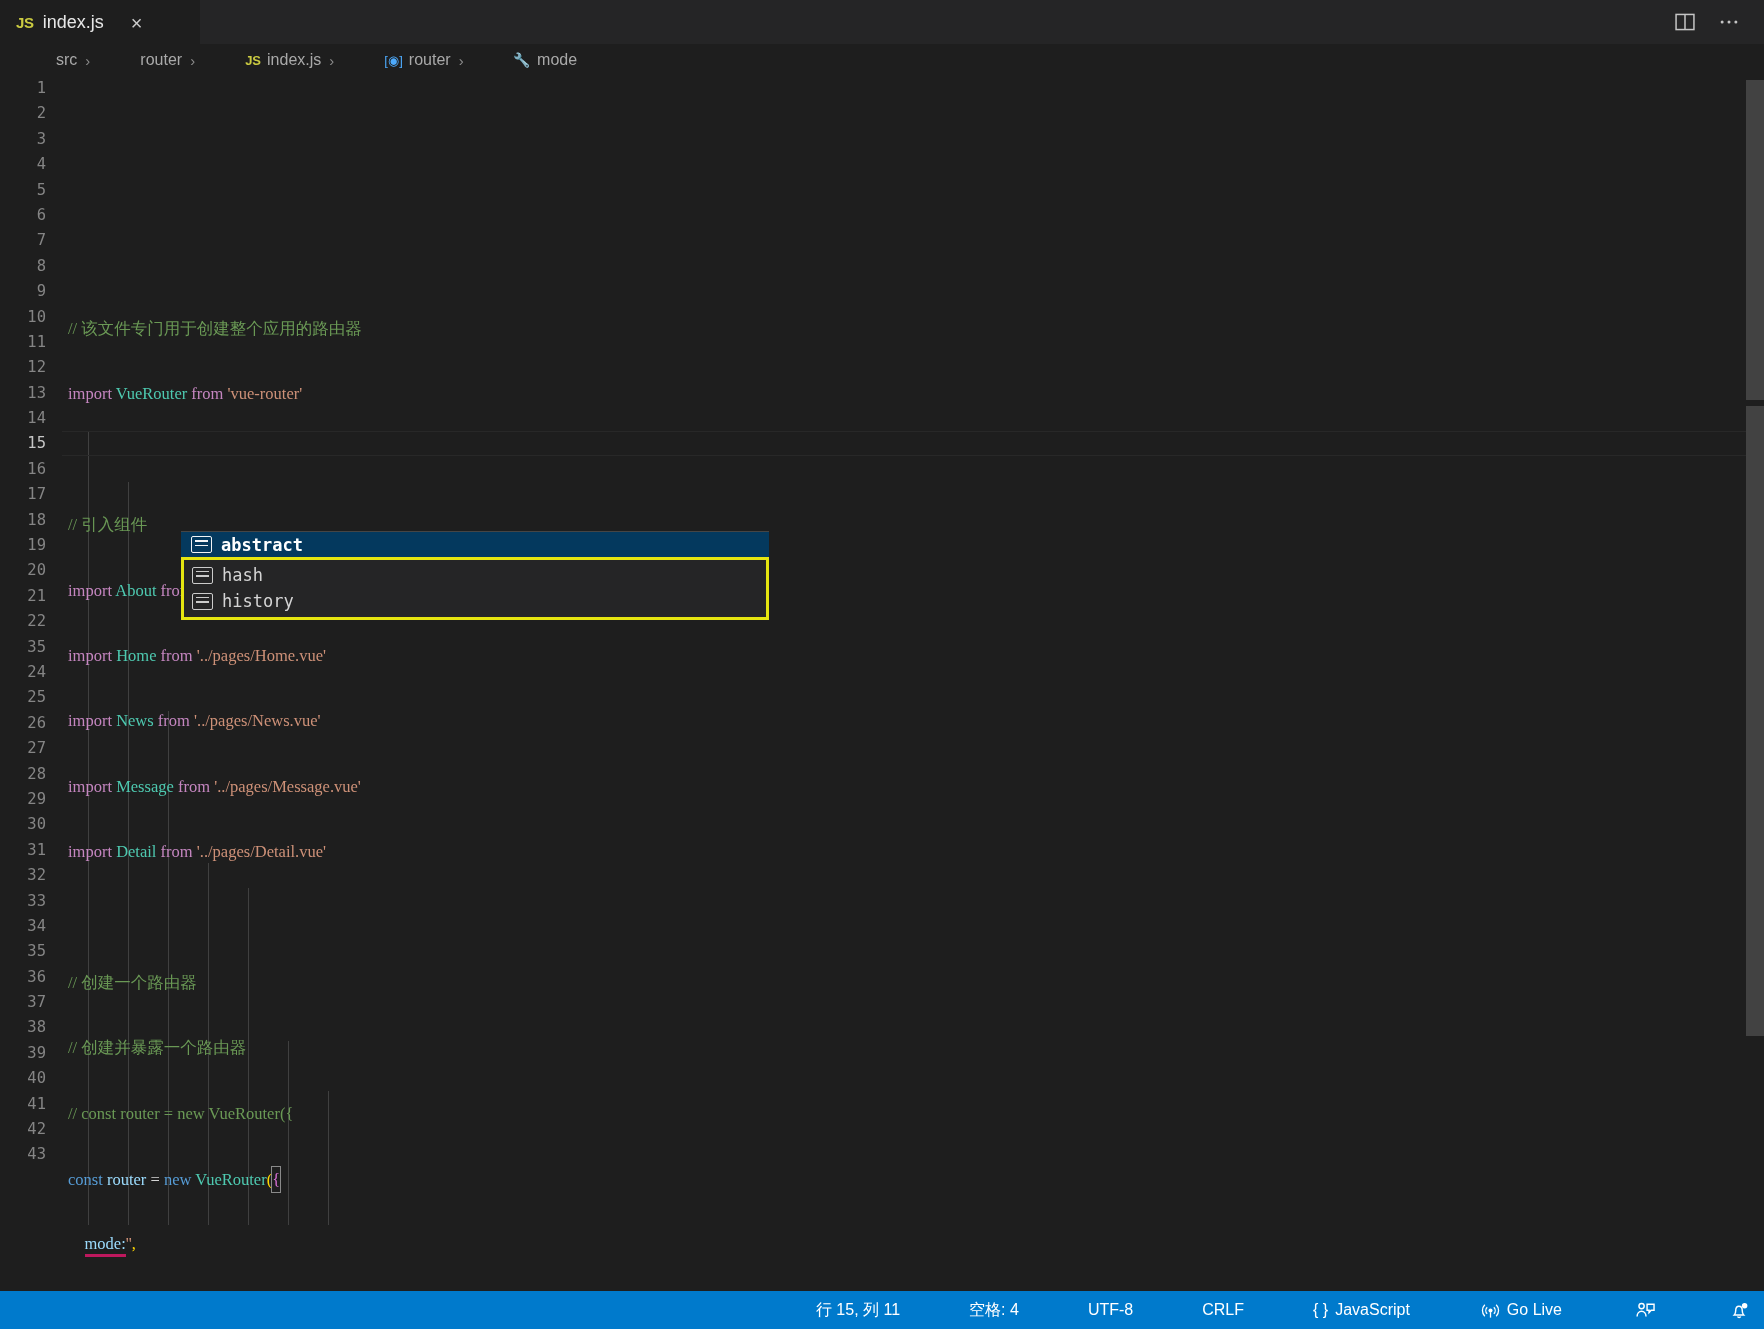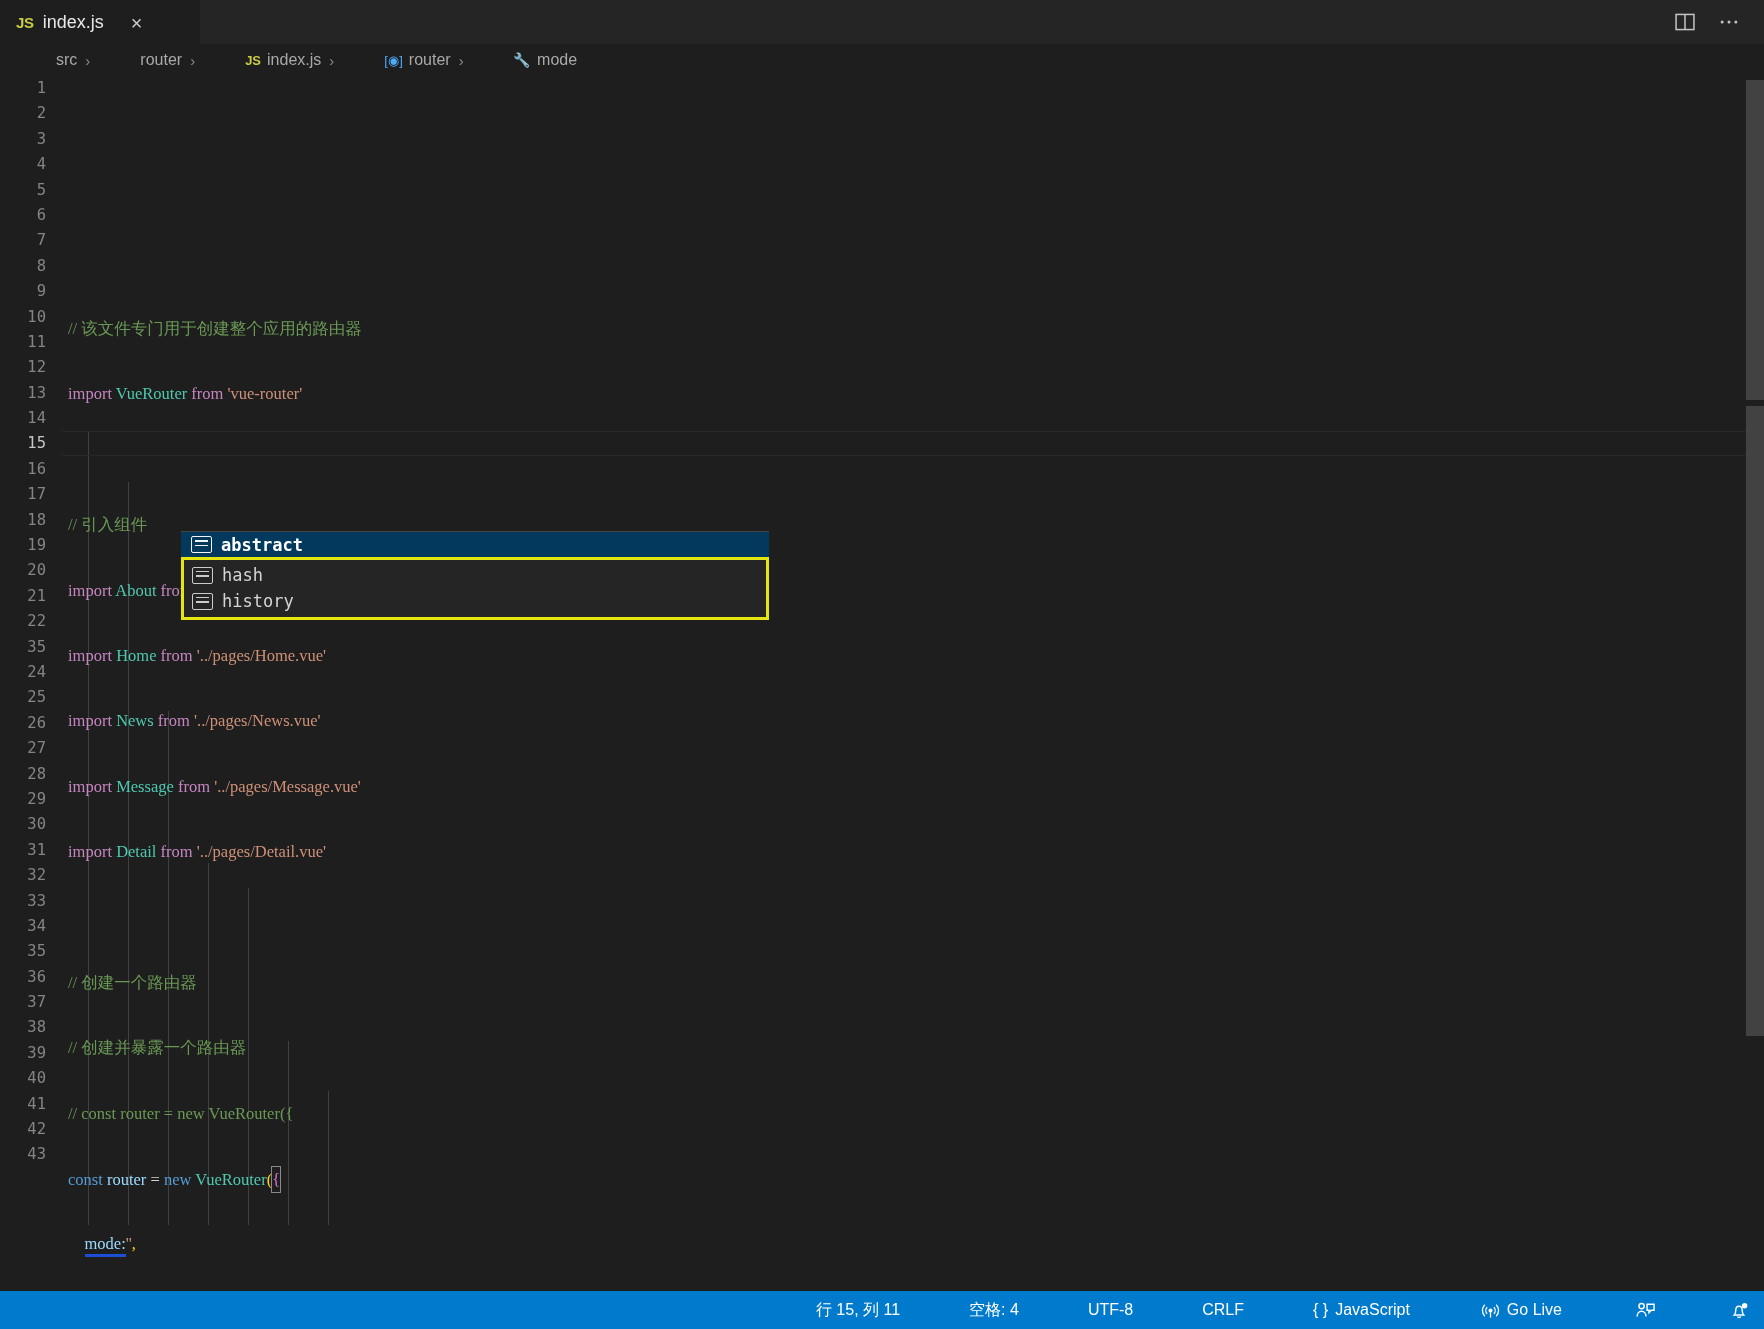--- a/index.html
+++ b/index.html
@@ -63,21 +63,21 @@
   .c-kw{color:#c586c0;}
   .c-cls{color:#4ec9b0;}
   .c-var{color:#9cdcfe;}
   .c-str{color:#ce9178;}
   .c-op{color:#d4d4d4;}
   .c-br1{color:#ffd700;}
   .c-br2{color:#da70d6;}
   .c-id{color:#d4d4d4;}
   .c-blue{color:#569cd6;}
 
-  .underline-yellow{border-bottom:3px solid #1d4ed8;padding-bottom:1px;}
+  .underline-yellow{border-bottom:3px solid #be185d;padding-bottom:1px;}
   .cursor-box{display:inline-block;border:1px solid #8a8a8a;margin:0 -1px;}
 
   
   .suggest{
     position:absolute;left:181px;top:455px;width:588px;
     z-index:40;box-sizing:border-box;
     font-family:"DejaVu Sans Mono","Liberation Mono",monospace;
   }
   .sg-selected{
     height:26px;line-height:26px;background:#04395e;color:#ffffff;

